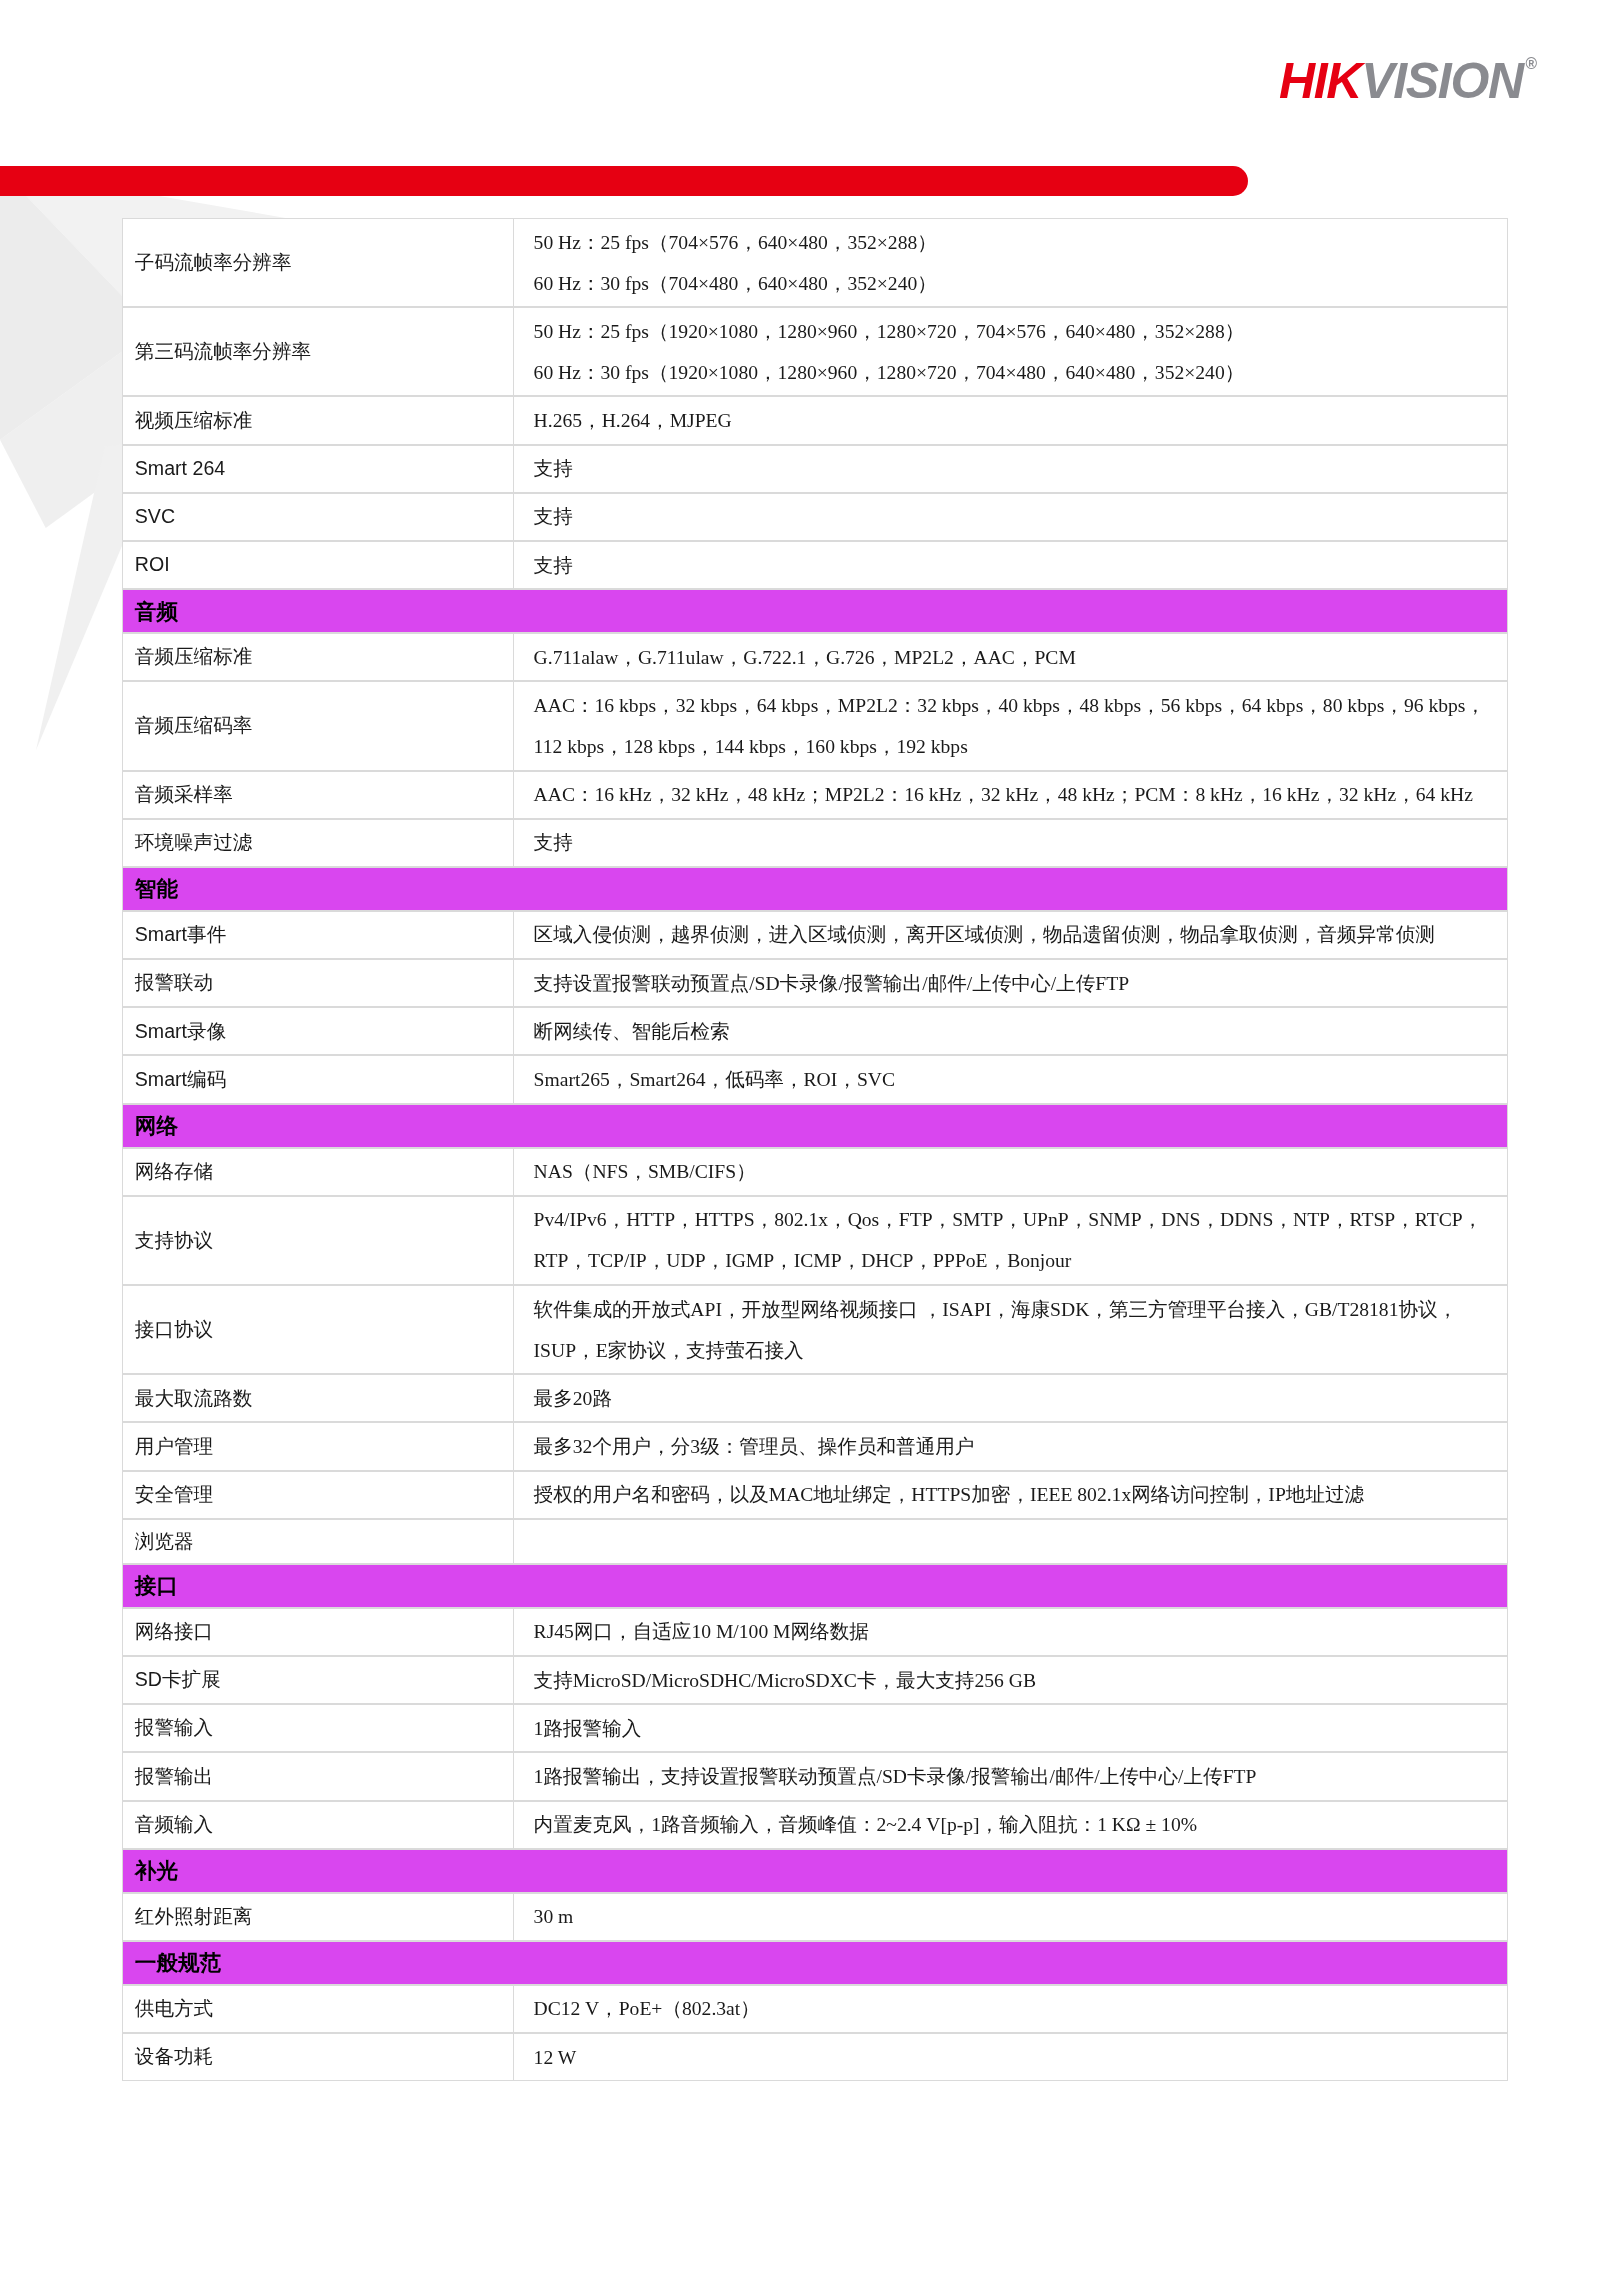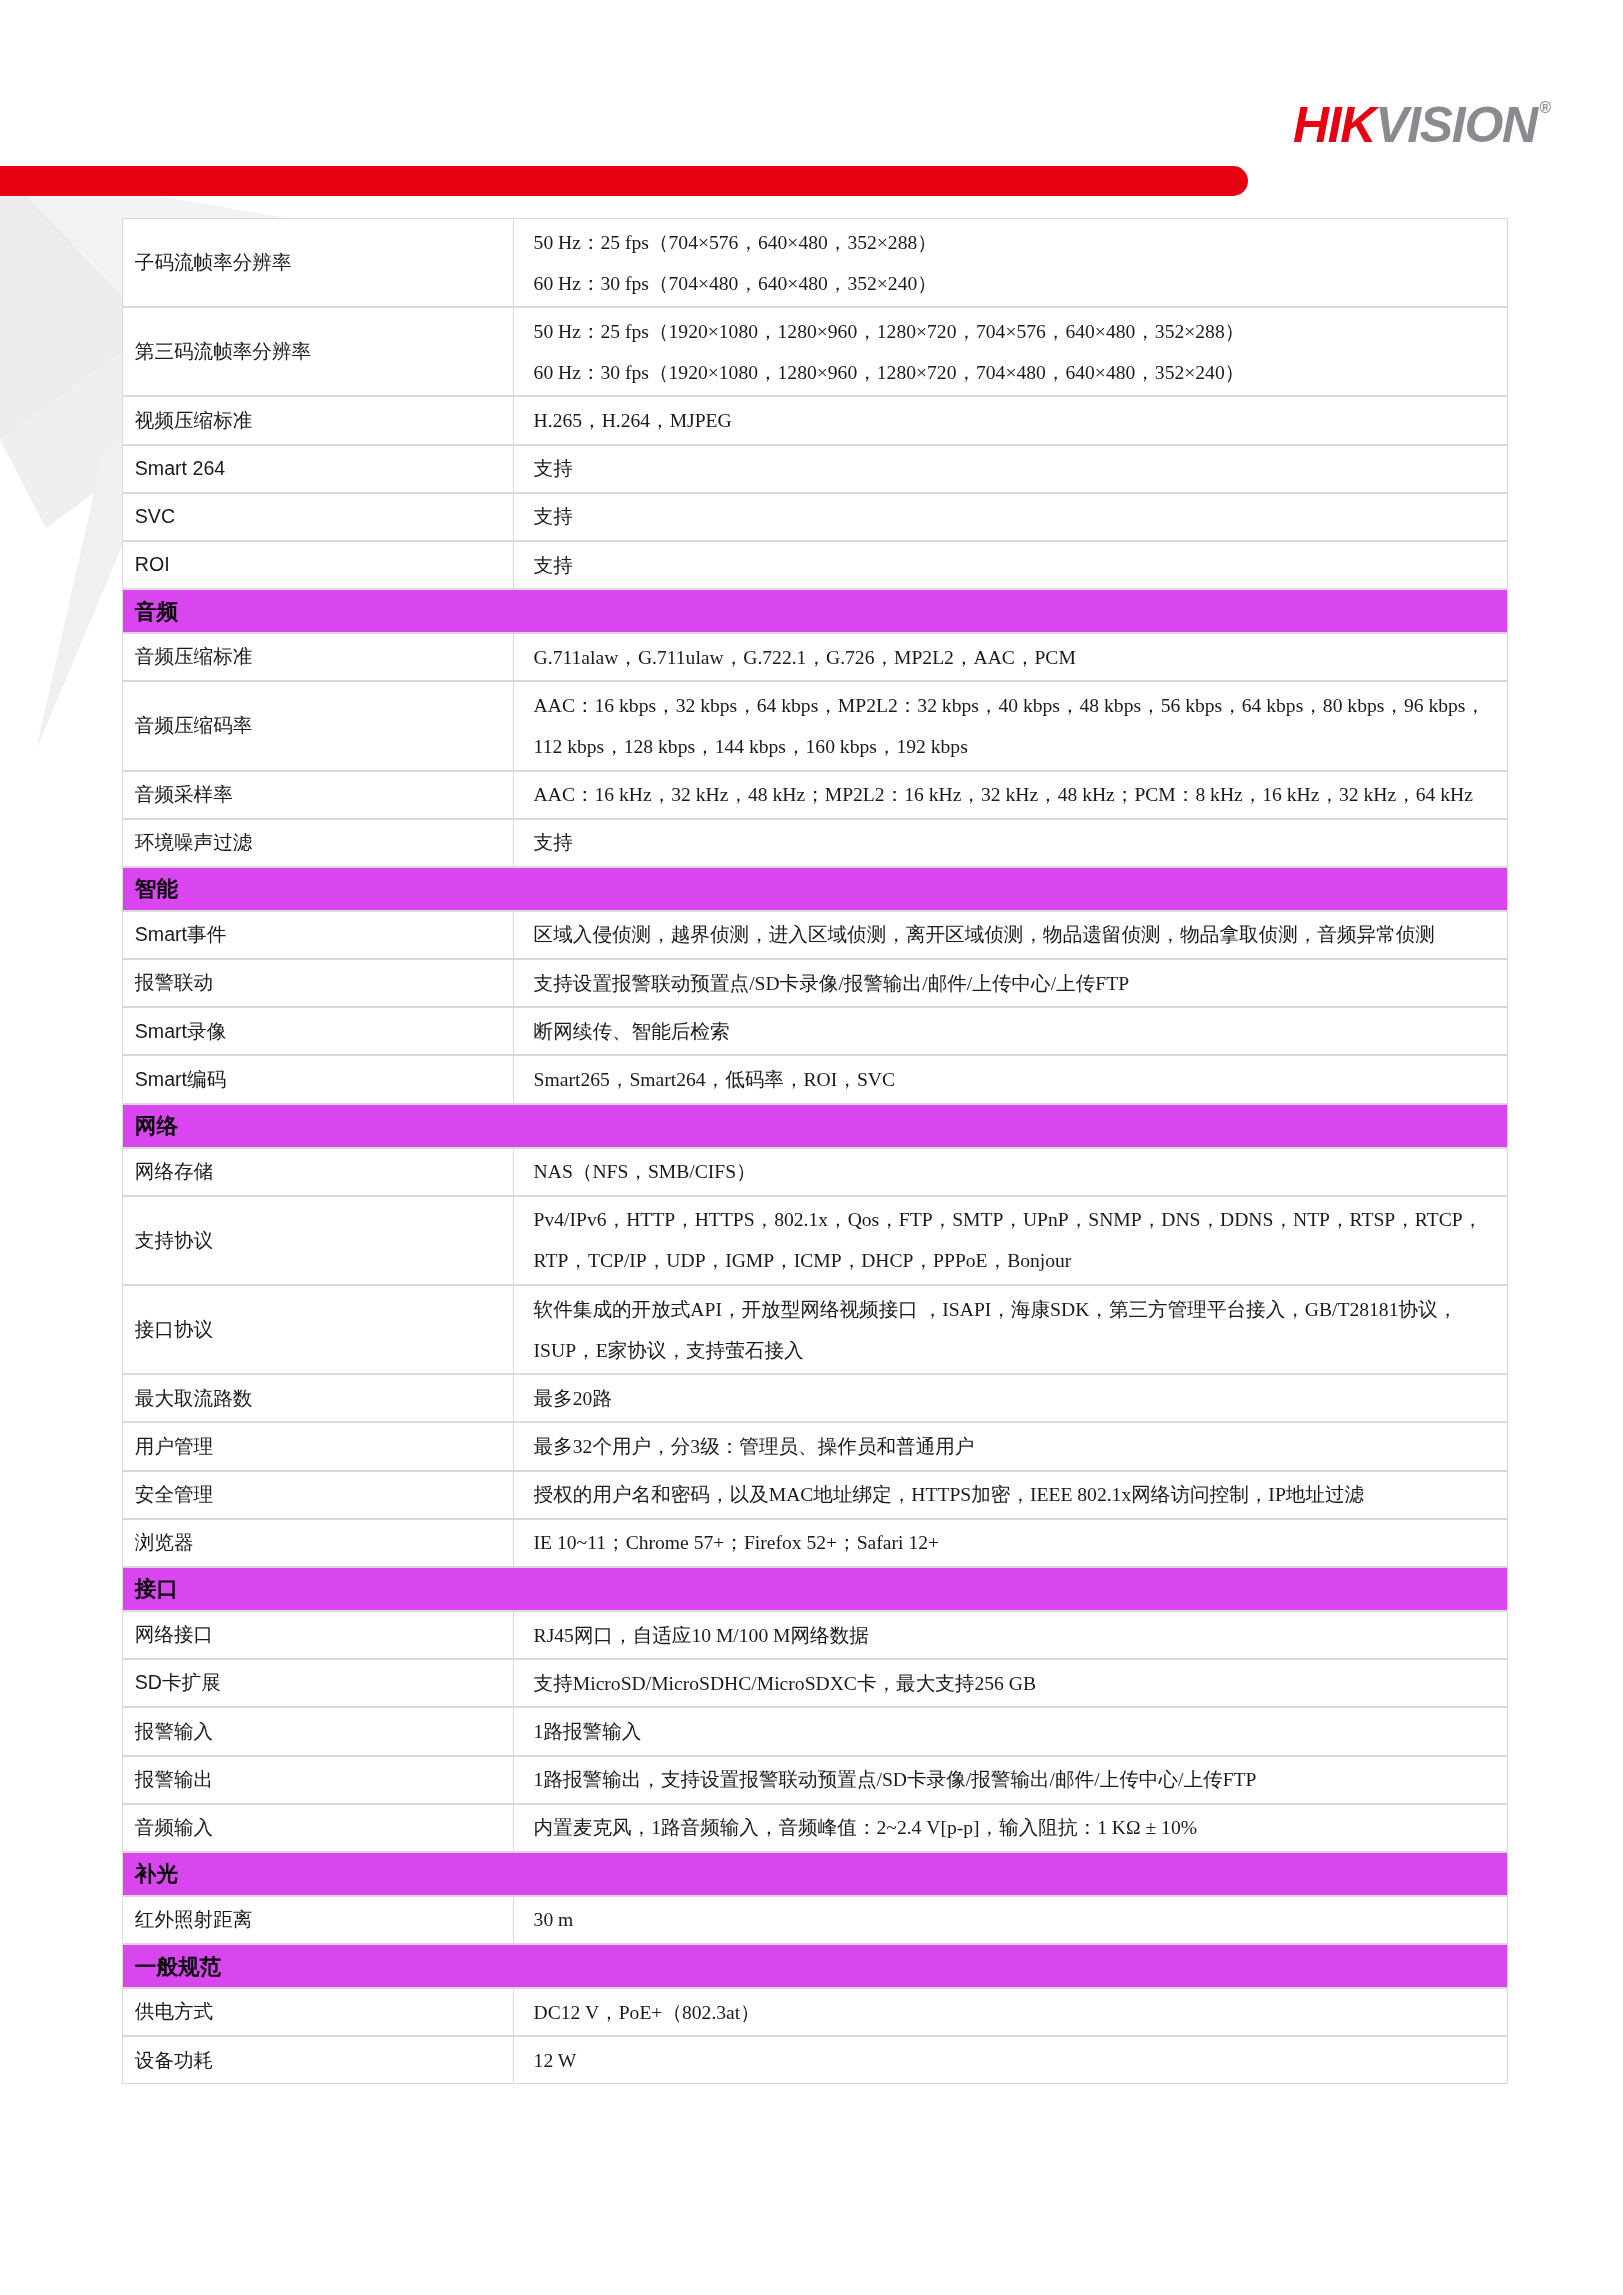--- a/index.html
+++ b/index.html
@@ -9,28 +9,27 @@
     height:2295px;
     background:#ffffff;
     overflow:hidden;
     font-family:"Liberation Sans", sans-serif;
     color:#1a1a1a;
   }
   
   .logo{
     position:absolute;
     top:56px;
-    right:72px;
+    right:86px;
     font-style:italic;
     font-weight:bold;
     font-size:50px;
     letter-spacing:-1.3px;
     white-space:nowrap;
     line-height:1;
-    margin-top:44px;
   }
   .logo .hik{color:#E60012;}
   .logo .vision{color:#8A8B90;}
   .logo .reg{
     font-size:15.7px;
     color:#8A8B90;
     font-style:normal;
     vertical-align:29px;
     letter-spacing:0;
     margin-left:2.6px;
@@ -203,21 +202,20 @@
       <div class="spec-row">
         <div class="cell-label">用户管理</div>
         <div class="cell-value">最多32个用户，分3级：管理员、操作员和普通用户</div>
       </div>
       <div class="spec-row">
         <div class="cell-label">安全管理</div>
         <div class="cell-value">授权的用户名和密码，以及MAC地址绑定，HTTPS加密，IEEE 802.1x网络访问控制，IP地址过滤</div>
       </div>
       <div class="spec-row">
         <div class="cell-label">浏览器</div>
-        <div class="cell-value">IE 10~11；Chrome 57+；Firefox 52+；Safari 12+</div>
       </div>
       <div class="section-row">接口</div>
       <div class="spec-row">
         <div class="cell-label">网络接口</div>
         <div class="cell-value">RJ45网口，自适应10 M/100 M网络数据</div>
       </div>
       <div class="spec-row">
         <div class="cell-label">SD卡扩展</div>
         <div class="cell-value">支持MicroSD/MicroSDHC/MicroSDXC卡，最大支持256 GB</div>
       </div>

